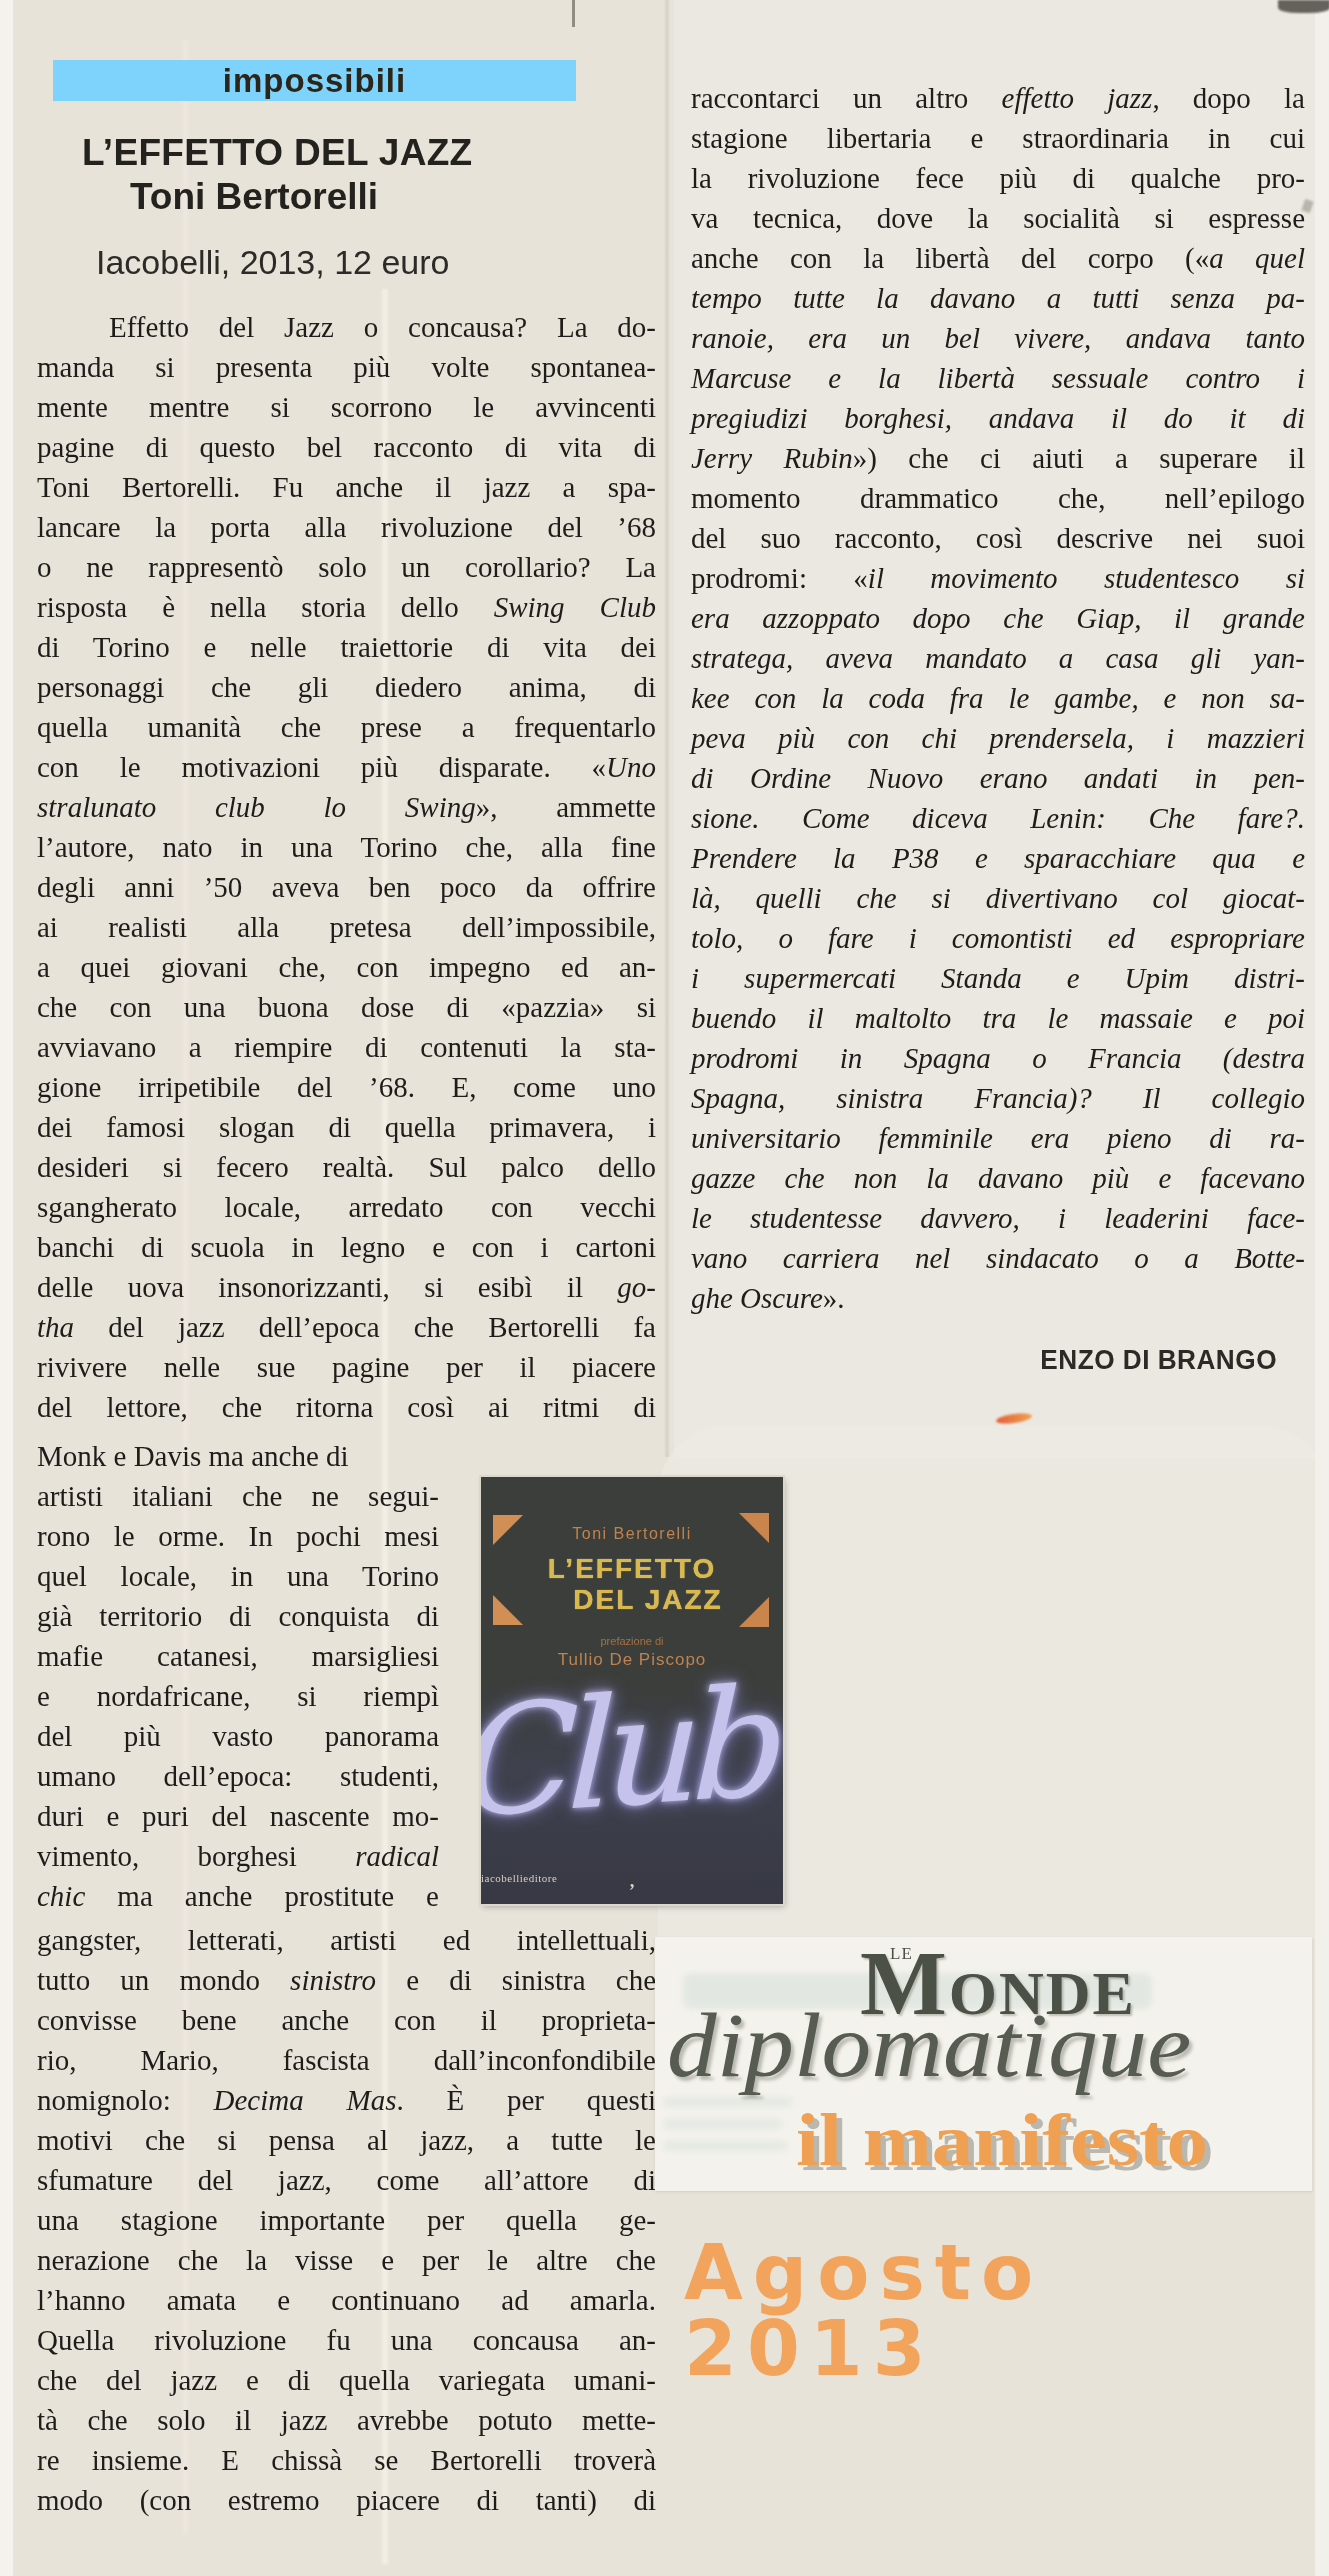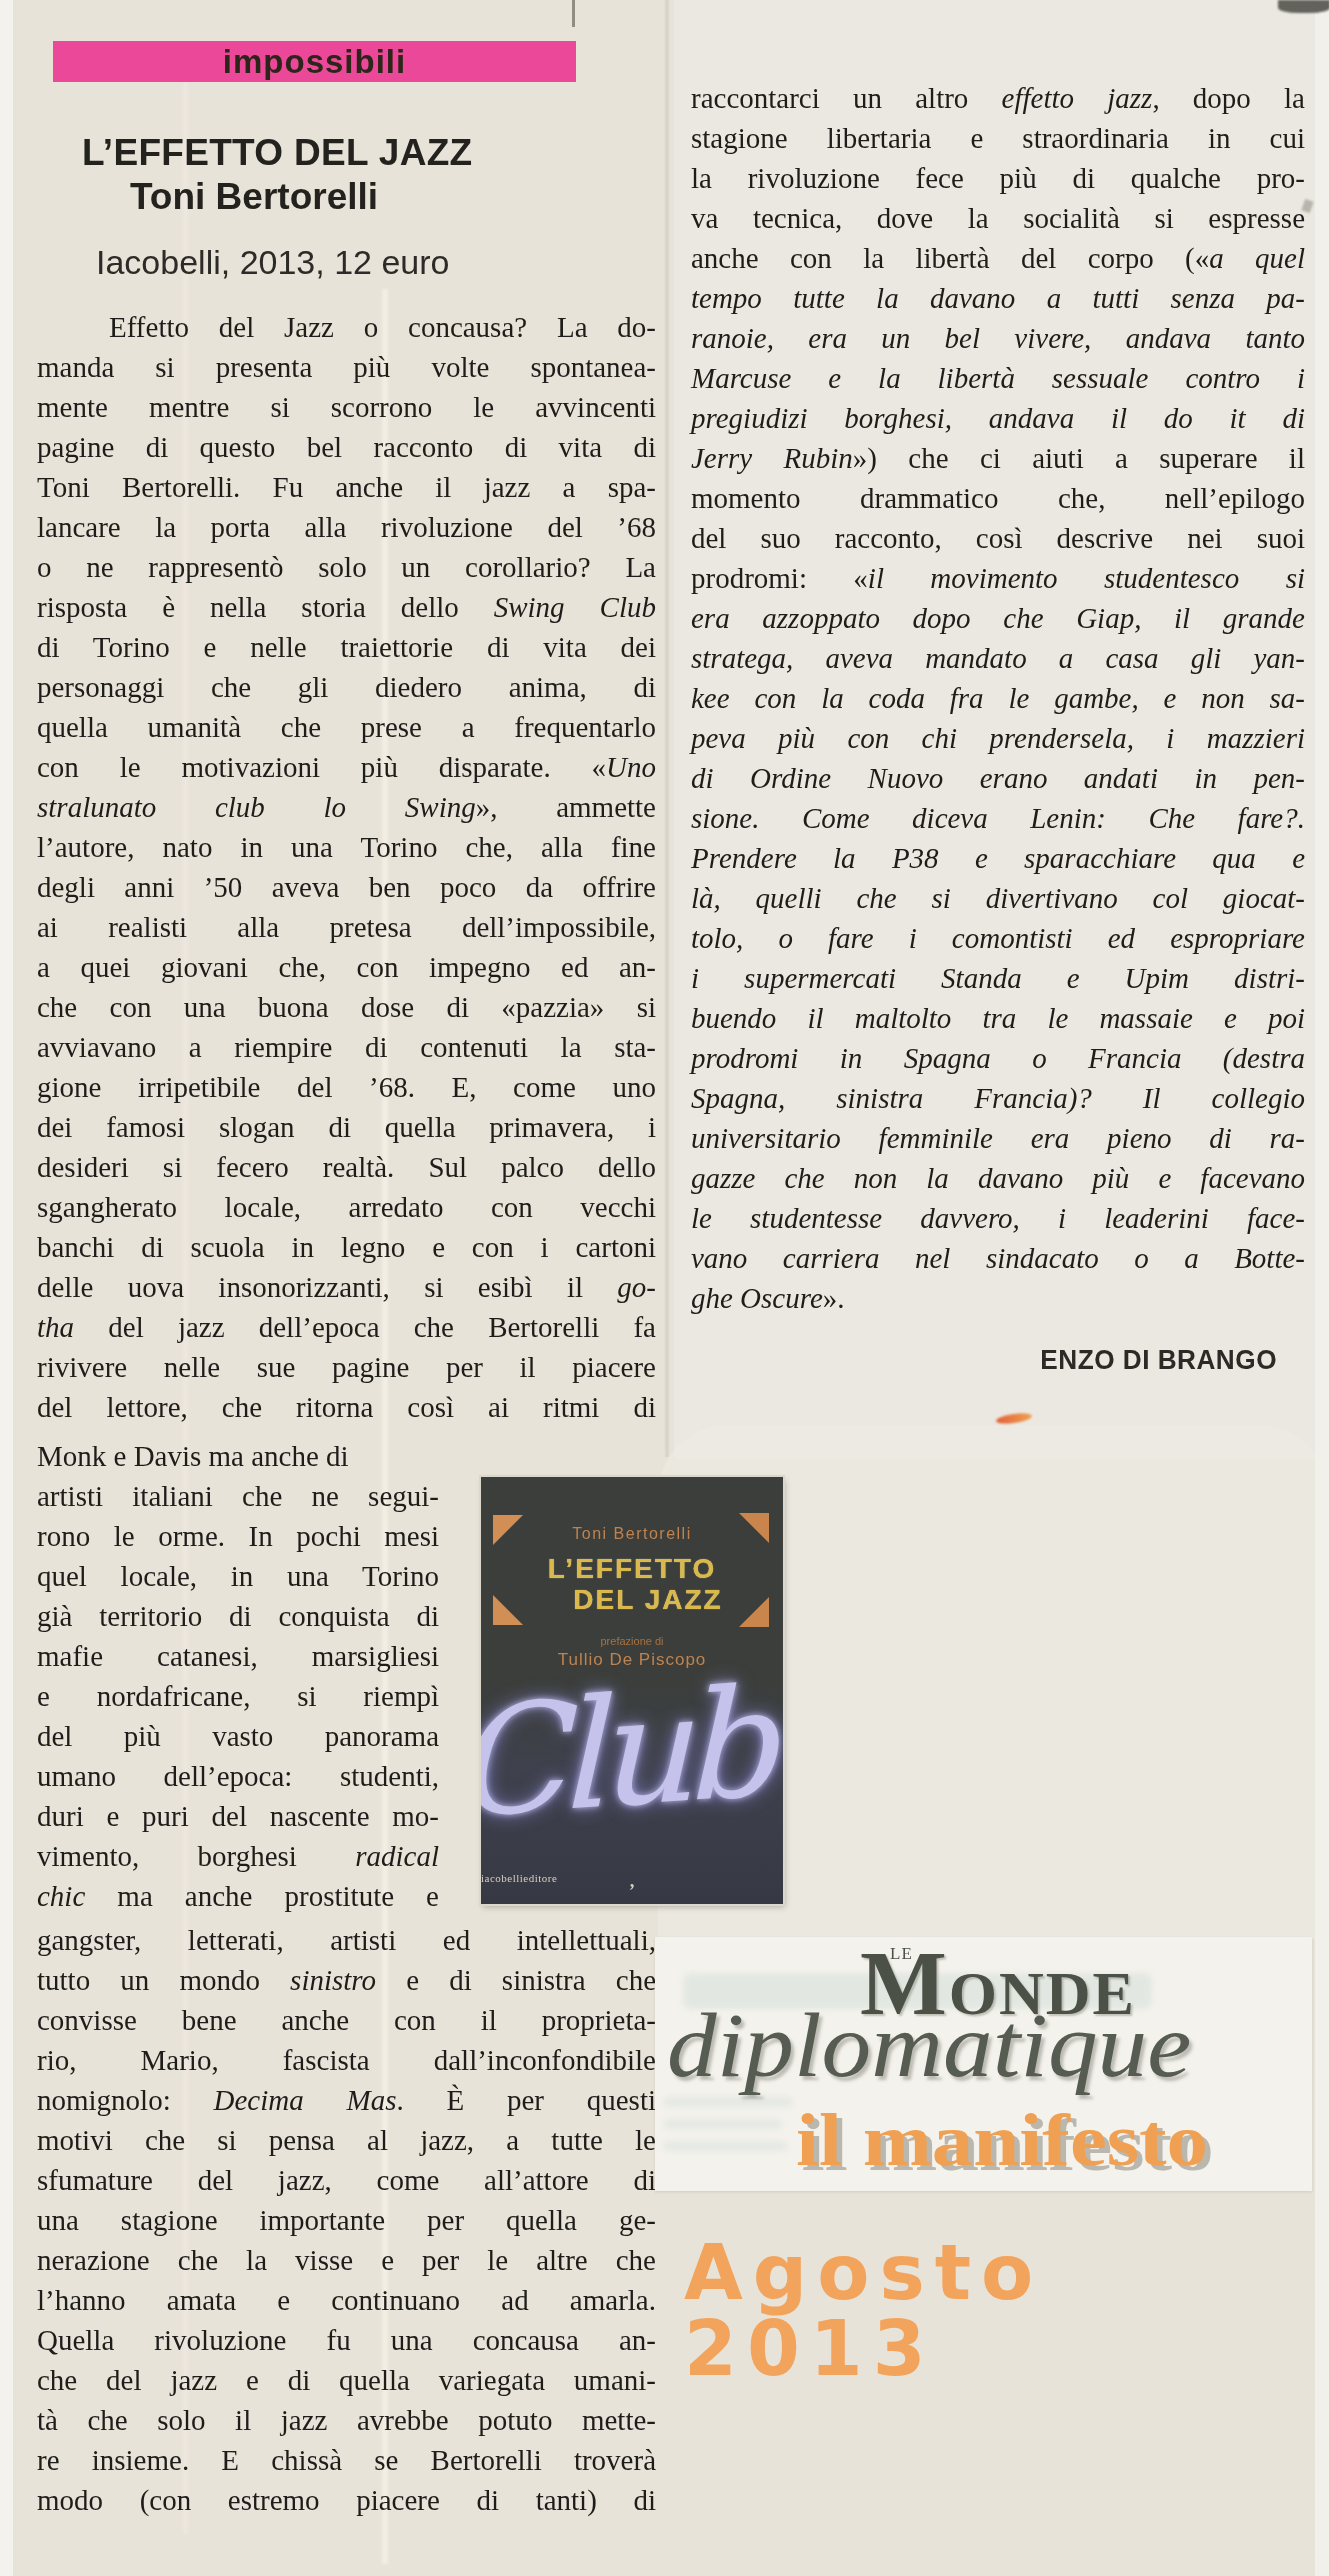--- a/index.html
+++ b/index.html
@@ -13,21 +13,21 @@
   .edge-right{left:1315px;top:0;width:15px;height:2576px;background:#f2f0ea;}
   .fold1{left:183px;top:40px;width:5px;height:2494px;background:#f3e9e4;opacity:.55;filter:blur(1px);}
   .fold2{left:382px;top:289px;width:6px;height:2275px;background:#f8f3e7;opacity:.7;filter:blur(1px);}
   .gutter{left:664px;top:0;width:6px;height:1457px;background:linear-gradient(90deg,rgba(205,200,188,0),rgba(198,192,180,.55),rgba(205,200,188,0));}
   .smudge-tr{left:1278px;top:0;width:52px;height:13px;background:#64625c;border-radius:0 0 40% 40%;filter:blur(1px);}
   .dash-r{left:1303px;top:200px;width:9px;height:12px;background:#b8b5ac;filter:blur(1px);transform:rotate(20deg);}
   .dash-t{left:572px;top:0;width:3px;height:27px;background:#908d85;filter:blur(0.5px);}
   .mark-orange{left:996px;top:1414px;width:36px;height:9px;border-radius:50%;filter:blur(1px);
                background:linear-gradient(90deg,#e2603a,#f0a050);transform:rotate(-8deg);}
   
-  .kicker{position:absolute;left:53px;top:41px;width:523px;height:41px;background:#ec4899;
+  .kicker{position:absolute;left:53px;top:60px;width:523px;height:41px;background:#7dd3fc;
           display:flex;align-items:center;justify-content:center;}
   .kicker span{font-family:"Liberation Sans",sans-serif;font-weight:bold;font-size:33px;color:#2b2619;letter-spacing:1px;}
   
   .title{position:absolute;left:82px;top:132px;font-family:"Liberation Sans",sans-serif;
          font-weight:bold;font-size:37px;color:#23221e;letter-spacing:0.3px;}
   .title2{position:absolute;left:130px;top:176px;font-family:"Liberation Sans",sans-serif;
           font-weight:bold;font-size:37px;color:#23221e;}
   .pubinfo{position:absolute;left:96px;top:243px;font-family:"Liberation Sans",sans-serif;
            font-size:34px;color:#2c2b27;}
   

